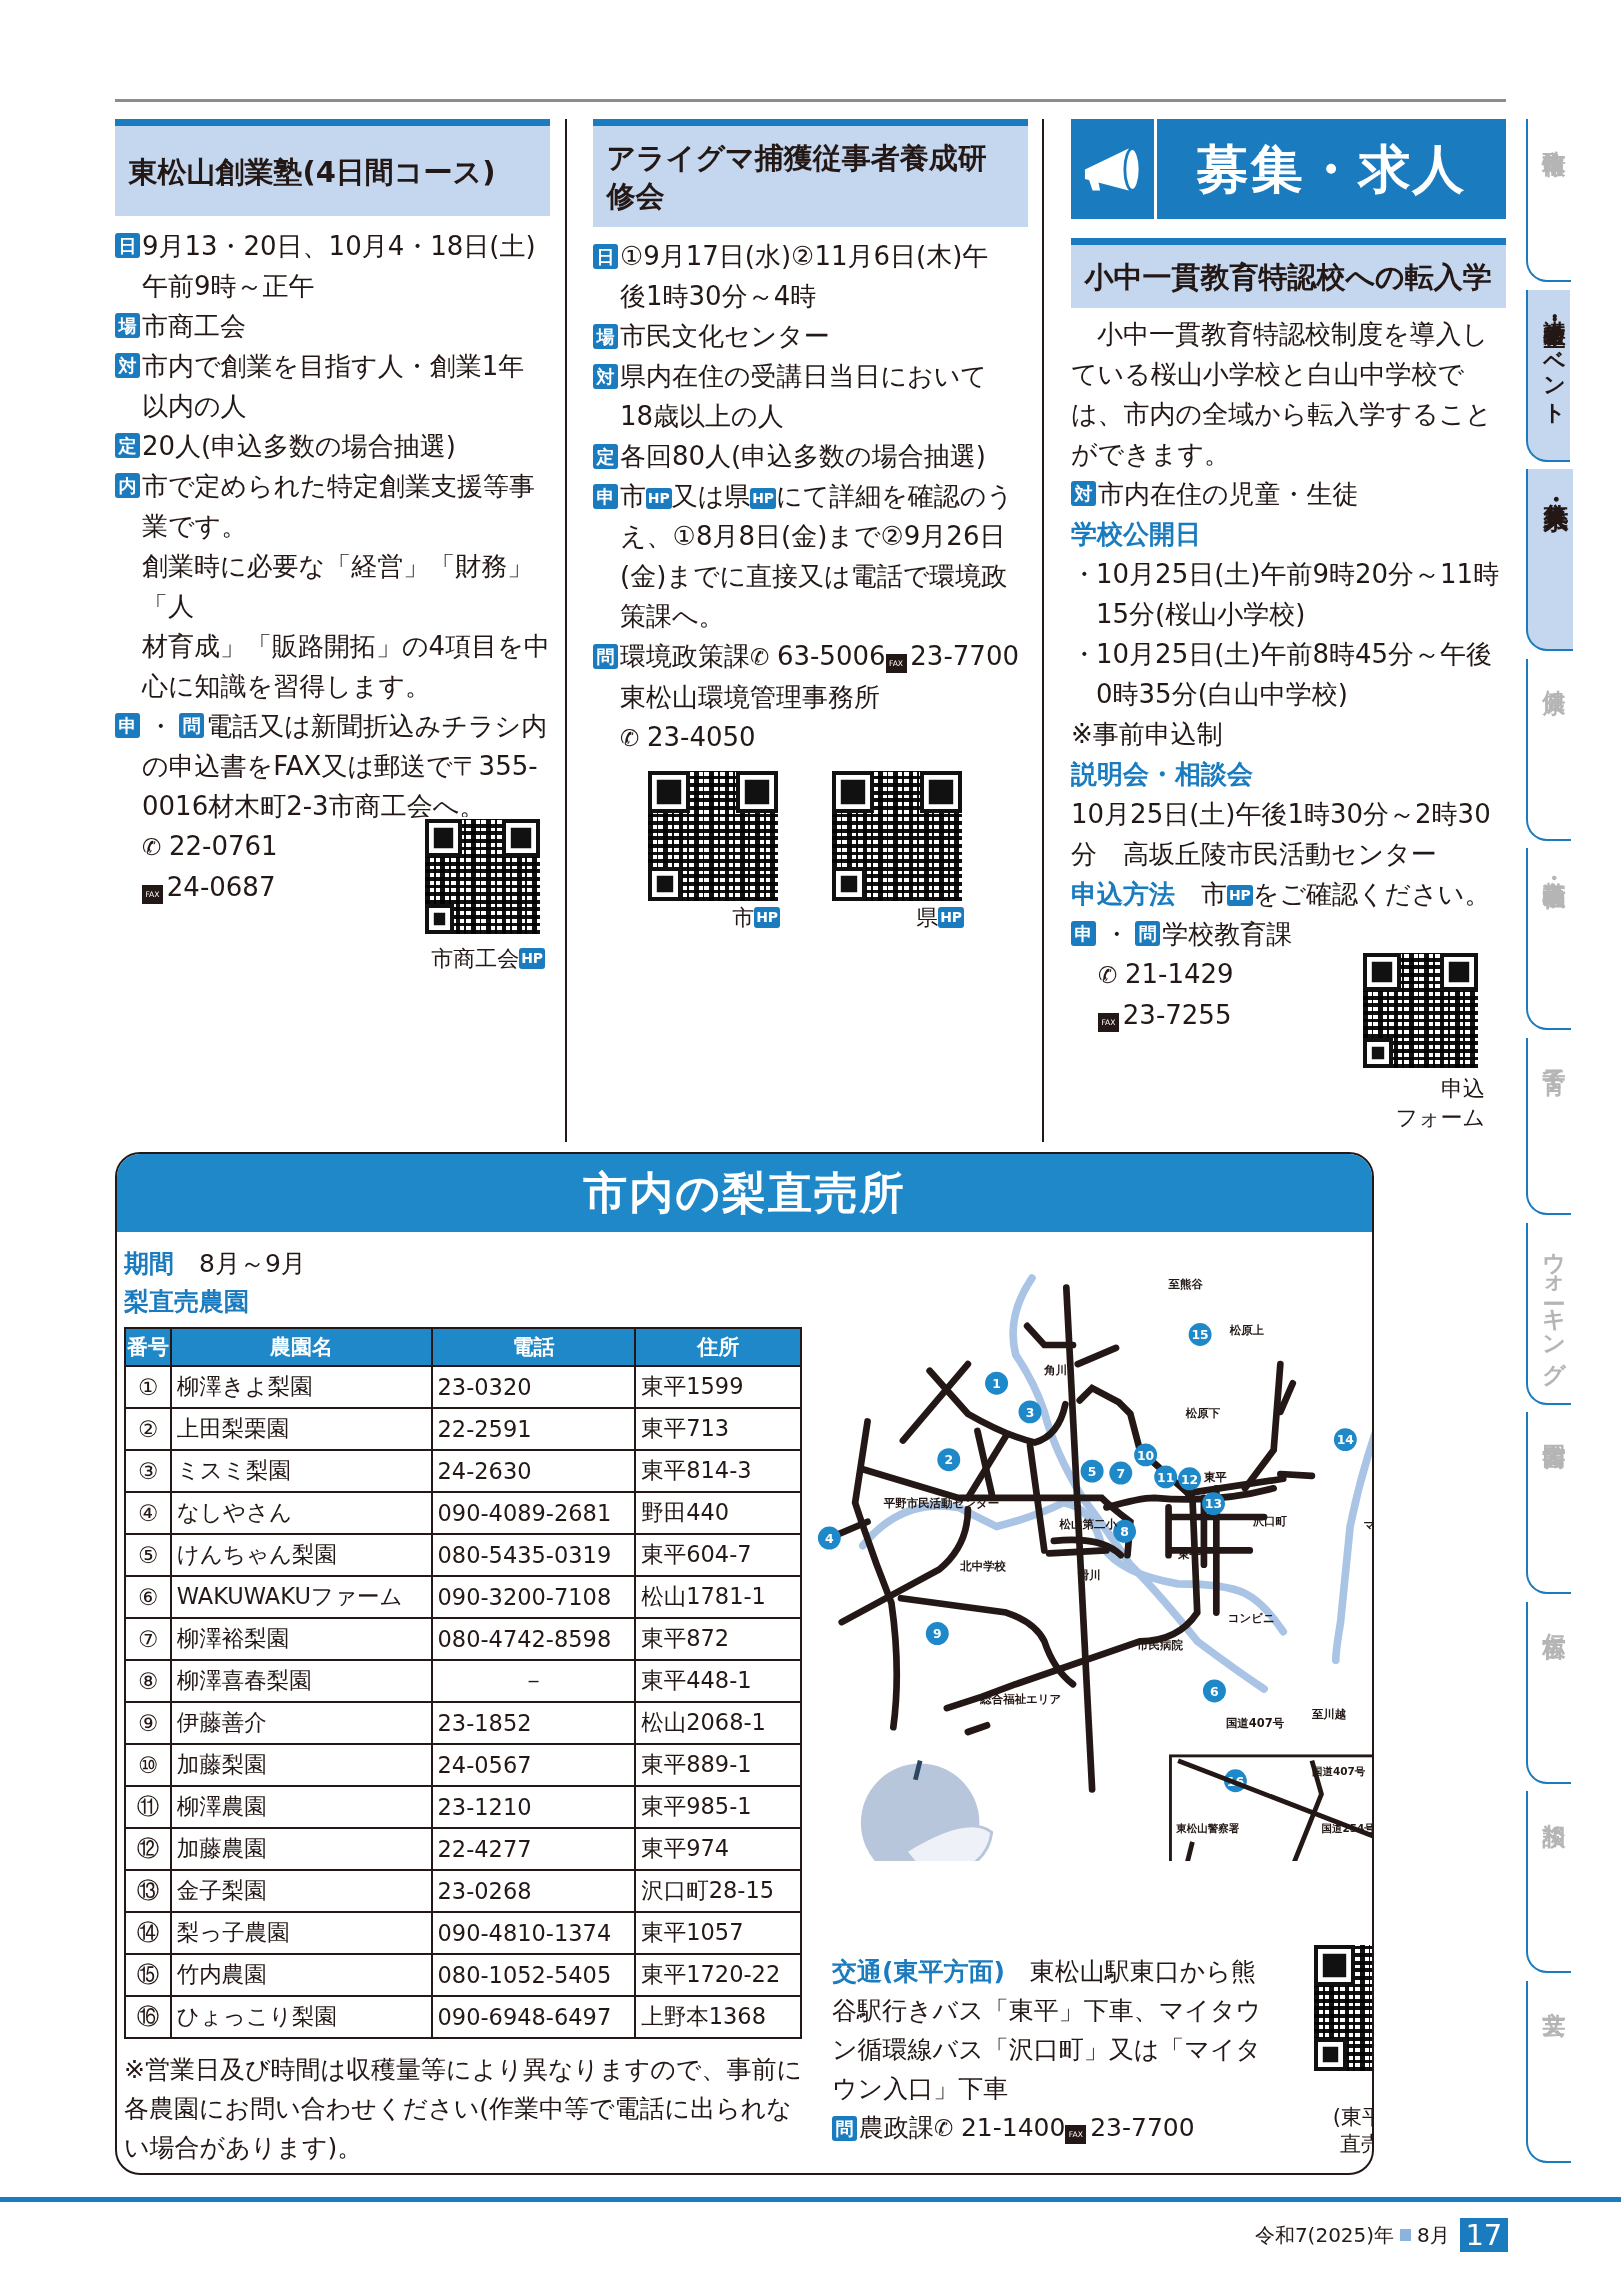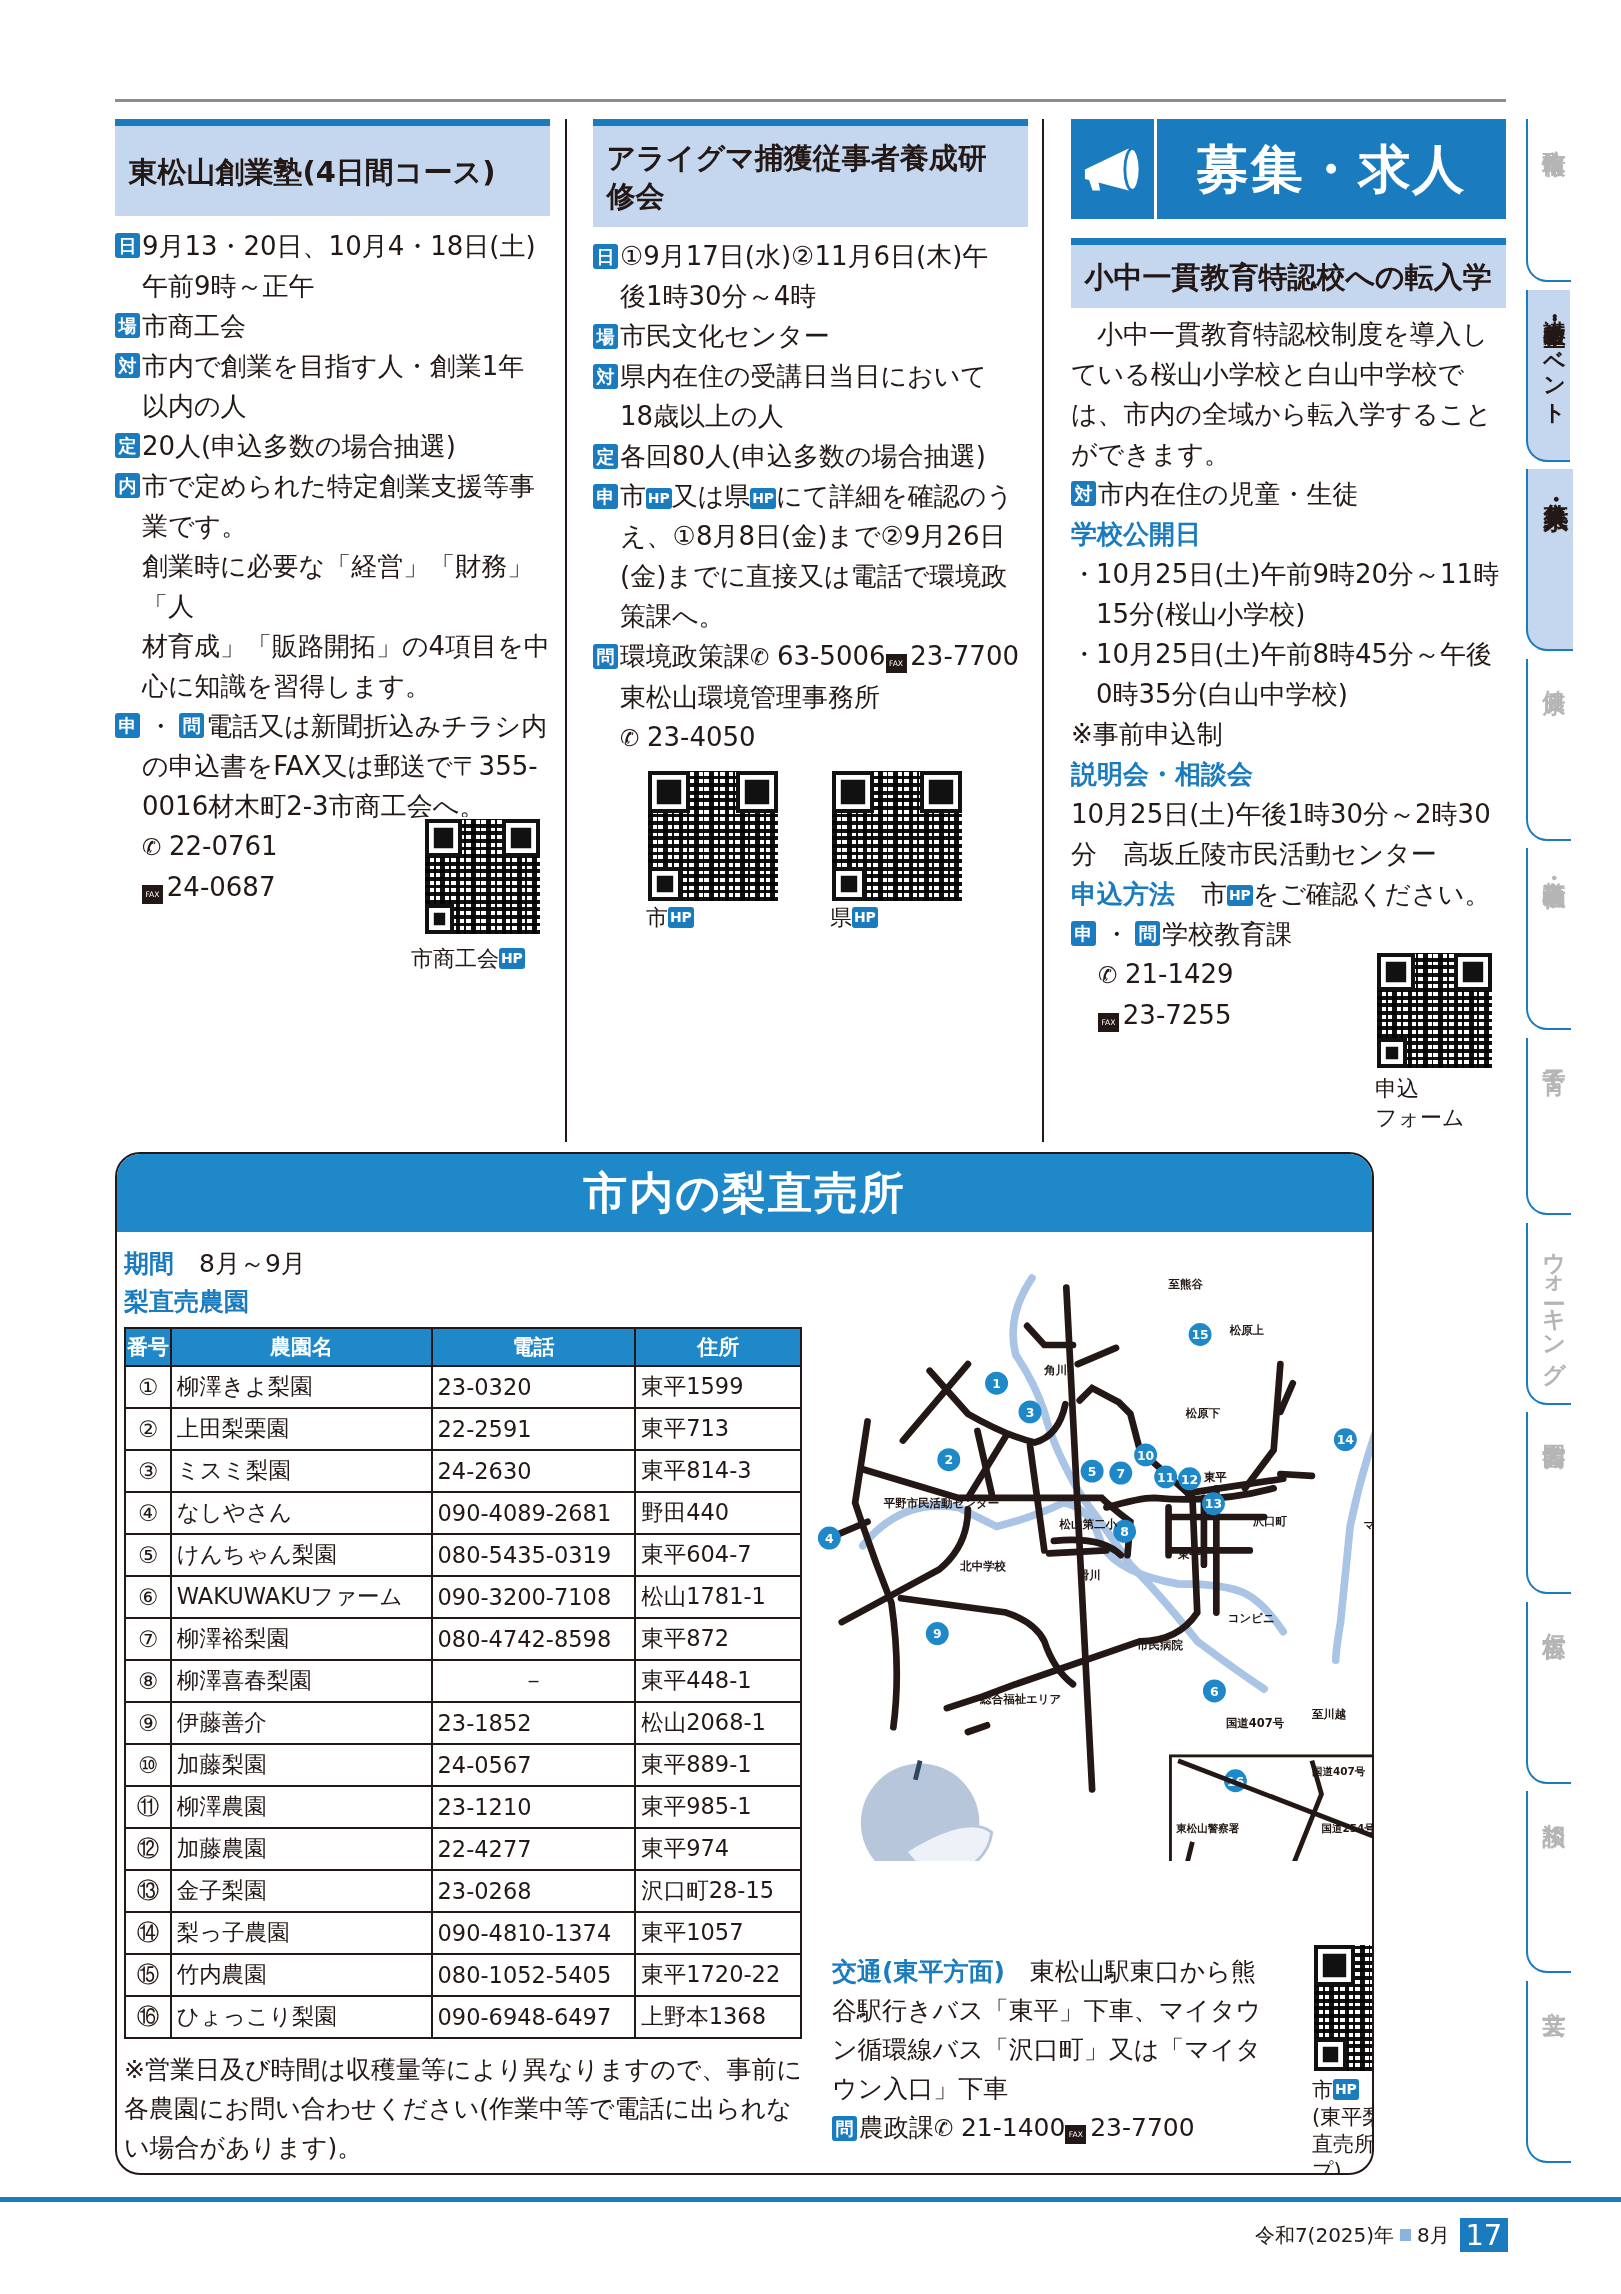--- a/index.html
+++ b/index.html
@@ -19,21 +19,21 @@
   .hp{display:inline-block;background:#1a7bbf;color:#fff;font-size:14px;font-weight:bold;padding:0 1.9px;border-radius:2.9px;line-height:21px;vertical-align:2.9px}
   .tel-icon{display:inline-block;font-size:23px;width:27px}
   .fax-icon{display:inline-block;width:21px;height:19px;background:#231815;color:#fff;font-size:7.6px;line-height:19px;text-align:center;margin-right:3.8px;vertical-align:-1px}
   .qr{background:
       repeating-linear-gradient(90deg,#111 0 4.8px,#fff 4.8px 8.6px,#111 8.6px 10.5px,#fff 10.5px 15.3px),
       repeating-linear-gradient(0deg,#111 0 3.8px,#fff 3.8px 7.6px);background-blend-mode:multiply;position:relative;border:2.9px solid #fff}
   .qr::before,.qr::after{content:"";position:absolute;width:26%;height:26%;border:4.8px solid #111;background:#fff;box-shadow:inset 0 0 0 4.8px #fff,inset 0 0 0 19px #111}
   .qr::before{left:0;top:0}
   .qr::after{right:0;top:0}
   .qr .f3{position:absolute;left:0;bottom:0;width:26%;height:26%;border:4.8px solid #111;background:#fff;box-shadow:inset 0 0 0 4.8px #fff,inset 0 0 0 19px #111}
-  .qr-cap{font-size:22px;text-align:left;line-height:29px}
+  .qr-cap{font-size:22px;text-align:right;line-height:29px}
   .banner{display:flex;height:100px;background:#1a7bbf}
   .banner-icon{width:86px;border-right:3.8px solid #fff;display:flex;align-items:center;justify-content:center}
   .banner-title{flex:1;color:#fff;font-weight:bold;font-size:52px;text-align:center;line-height:100px;letter-spacing:1.9px}
   .blue-head{color:#1a7bbf;font-weight:bold}
   
   .tabs{position:absolute;left:1526px;top:119px;width:96px}
   .tab{position:relative;border-left:2.9px solid #1a7bbf;border-bottom:2.9px solid #1a7bbf;border-bottom-left-radius:21px;padding:13.4px 0 0 11.5px;margin-bottom:7.6px;writing-mode:vertical-rl;font-weight:bold;font-size:23px;color:#b5b5b5;letter-spacing:1px}
   .tab.active{background:#c5d7ee;color:#231815}
   
   .nashi{position:absolute;left:115px;top:1152px;width:1259px;height:1023px;border:2.9px solid #231815;border-radius:25px;overflow:hidden}
@@ -193,21 +193,21 @@
     <div><span class="blue-head">申込方法</span>　<span>市</span><span class="hp">HP</span><span>をご確認ください。</span></div>
     <div class="row">
         <span class="tag">申</span>
         <span style="margin:0 5.7px">・</span>
         <span class="tag">問</span>
         <span>学校教育課</span>
       </div>
     <div class="indent"><span class="tel-icon">✆</span><span>21-1429</span></div>
     <div class="indent"><span class="fax-icon">FAX</span><span>23-7255</span></div>
   </div>
-  <div style="position:absolute;left:304px;top:832px;width:124px">
+  <div style="position:absolute;left:290px;top:832px;width:124px">
     <div class="qr" style="width:119px;height:119px">
         <div class="f3"></div>
       </div>
     <div class="qr-cap" style="margin-top:3.8px">
         <div>申込</div>
         <div>フォーム</div>
       </div>
   </div>
 </section>
 

